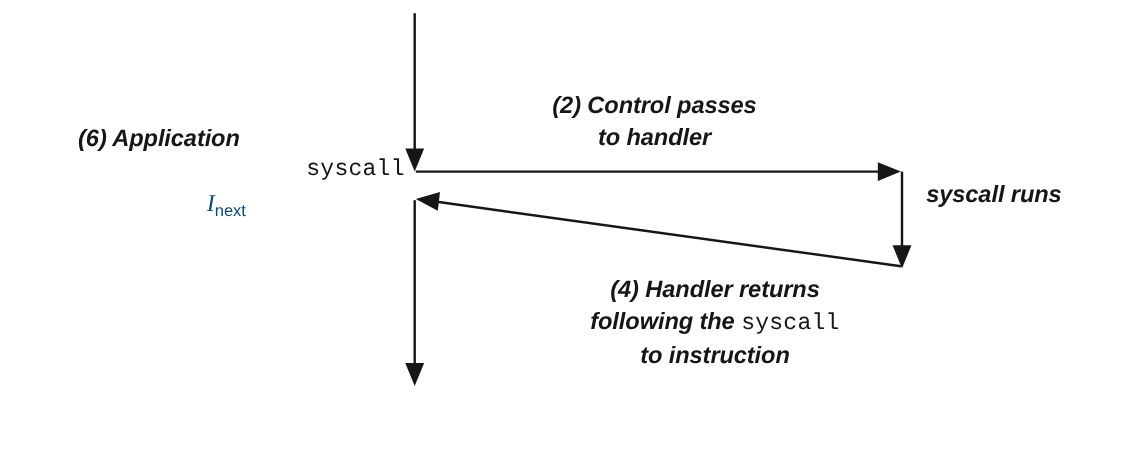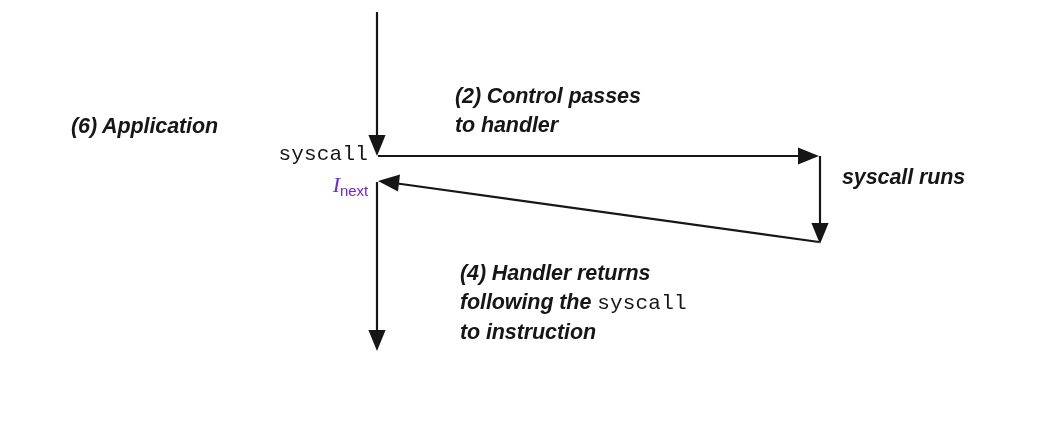--- a/index.html
+++ b/index.html
@@ -29,64 +29,64 @@
     font-style: italic;
     font-weight: bold;
     font-size: 21.5px;
     line-height: 29px;
     color: #161616;
     white-space: nowrap;
     letter-spacing: -0.1px;
   }
   .caption .ln { display: block; }
   .cap-right { text-align: right; }
-  .cap-center { text-align: left; }
+  .cap-center { text-align: center; margin-left: 40px; }
   .cap-left  { text-align: left; }
 
   .mono {
     font-family: "Liberation Mono", "DejaVu Sans Mono", monospace;
     font-style: normal;
     font-weight: normal;
     font-size: 21px;
     letter-spacing: 0.2px;
     color: #161616;
   }
 
   
   #cap1 { left: 18px; top: 112px; width: 200px; }
   
   #cap2 { left: 455px; top: 82px; width: 200px; }
   
   #cap3 { left: 842px; top: 163px; width: 190px; }
   
-  #cap4 { left: 460px; top: 259px; width: 300px; }
+  #cap4 { left: 460px; top: 249px; width: 300px; }
 
   
   #label-syscall {
     position: absolute;
     left: 168px;
     top: 143px;
     width: 200px;
     text-align: right;
     font-family: "Liberation Mono", "DejaVu Sans Mono", monospace;
     font-size: 21px;
     color: #161616;
     letter-spacing: 0.2px;
     white-space: nowrap;
   }
   
   #label-inext {
     position: absolute;
     left: 188px;
     top: 172px;
     width: 180px;
-    text-align: right;
+    text-align: left;
     font-family: "Liberation Sans", sans-serif;
     font-size: 21px;
-    color: #6d28d9;
+    color: #0c4a6e;
     white-space: nowrap;
   }
   #label-inext .iglyph {
     font-family: "Liberation Serif", serif;
     font-style: italic;
     font-size: 22px;
   }
   #label-inext .sub {
     font-size: 15px;
     vertical-align: -0.28em;

